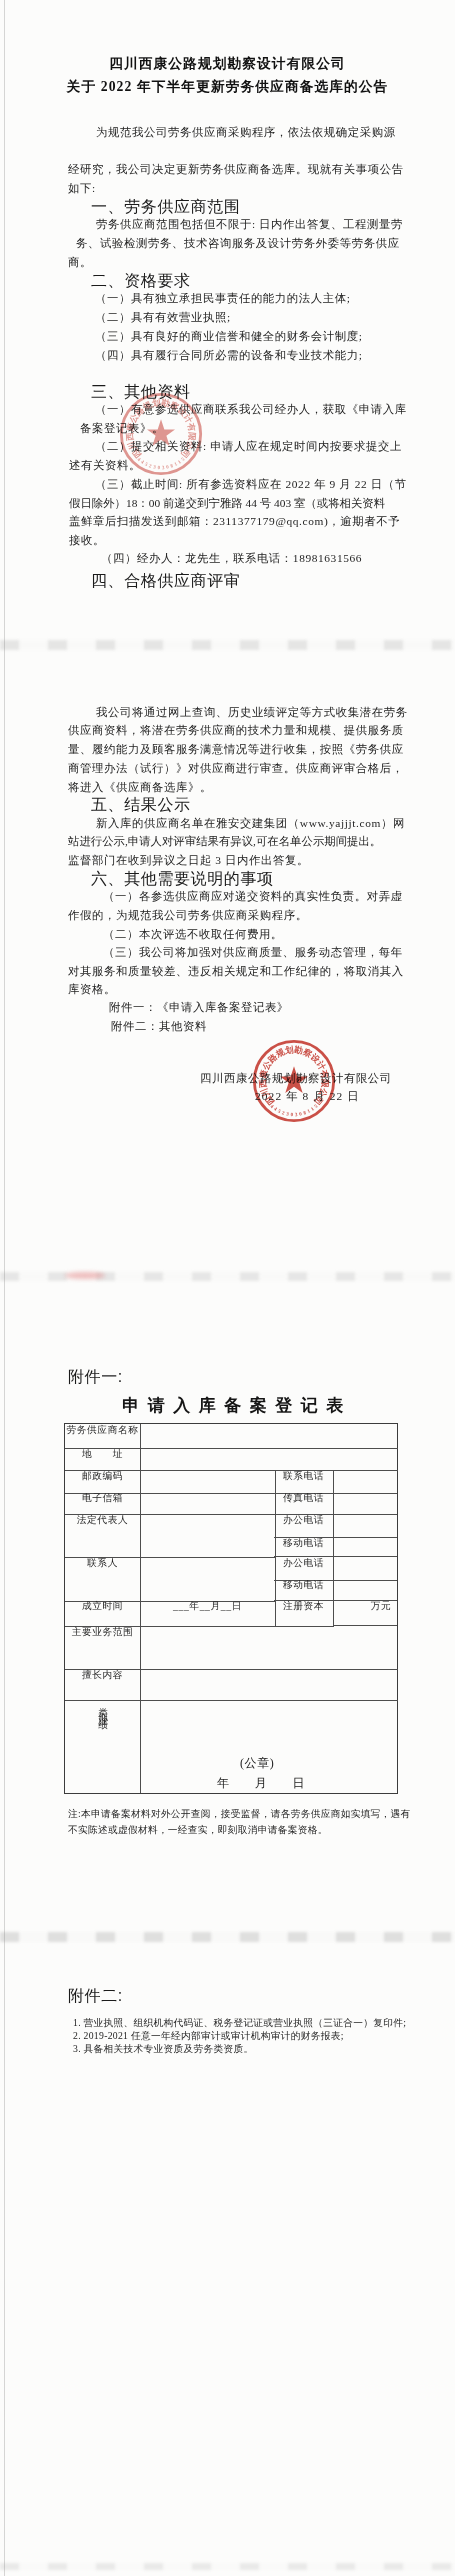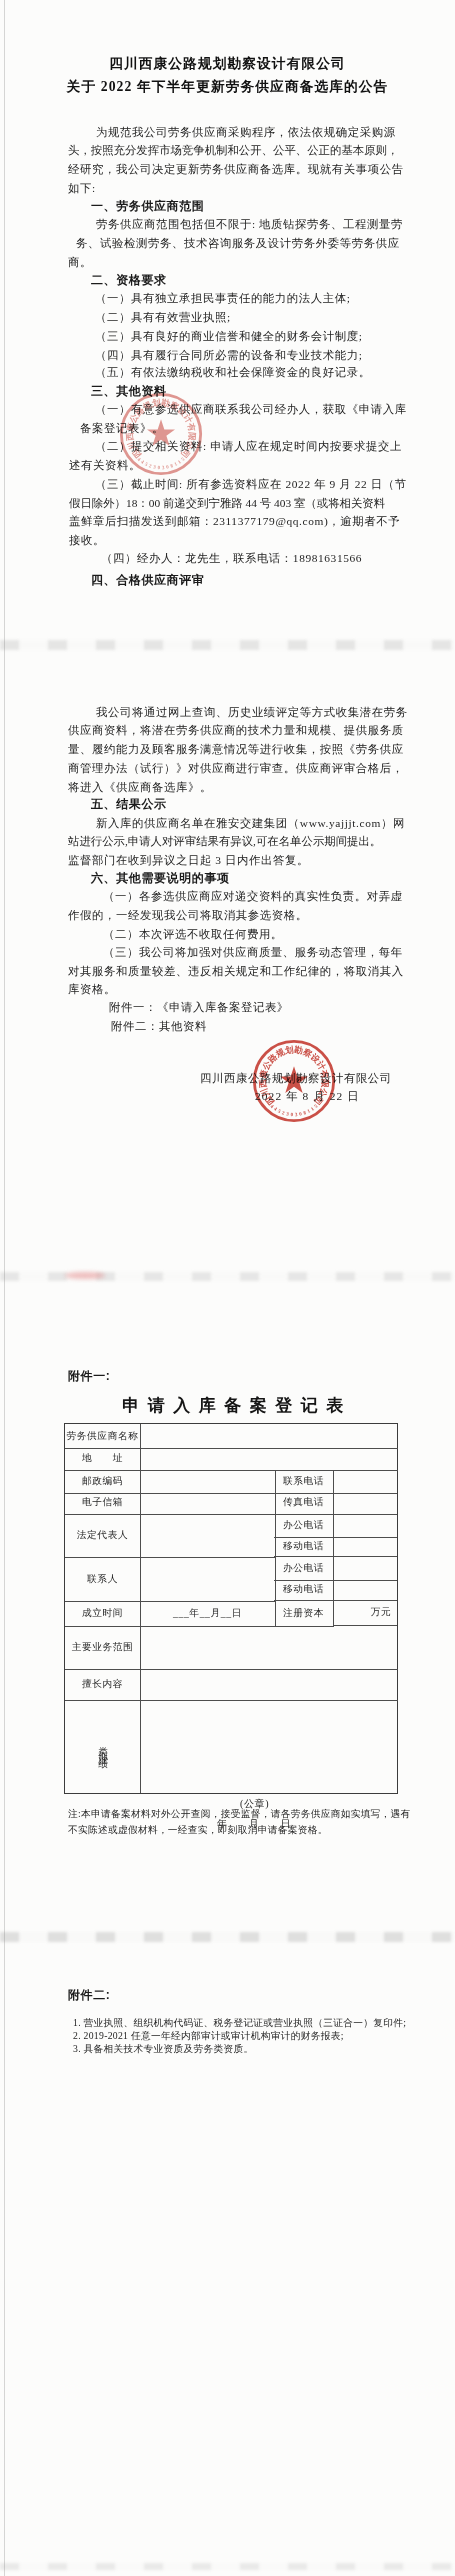--- a/index.html
+++ b/index.html
@@ -1,63 +1,61 @@
 <!DOCTYPE html>
 <html style="font-size:9px"><head>
 <meta charset="utf-8">
 <style>
   html,body{margin:0;padding:0;background:#ffffff;}
   .page{position:relative;width:455px;height:2576px;background:#fcfcfb;overflow:hidden;
         font-family:"Liberation Serif","DejaVu Serif",serif;}
   .ln{position:absolute;white-space:nowrap;font-size:11.4px;line-height:17px;letter-spacing:0.6px;color:#232323;}
-  .hd{font-family:"Liberation Sans","DejaVu Sans",sans-serif;font-weight:bold;font-size:12px;color:#1b1b1b;}
+  .hd{font-family:"Liberation Sans","DejaVu Sans",sans-serif;font-weight:normal;font-size:16px;color:#1b1b1b;}
   .ttl{left:0;right:0;text-align:center;font-weight:bold;font-size:13.7px;letter-spacing:1.1px;color:#111;}
   .sm{font-size:9.7px;letter-spacing:0.3px;}
   .edge{position:absolute;left:4px;top:0;width:1.1px;height:2576px;background:rgba(150,150,150,.38);}
   .band{position:absolute;left:0;right:0;filter:blur(1.7px);
         background:repeating-linear-gradient(90deg,rgba(140,140,140,.38) 0 19.4px,rgba(205,205,205,.10) 19.4px 48px);}
   .smudge{position:absolute;filter:blur(2.3px);background:rgba(226,120,120,.45);border-radius:50%;}
   .stamp{position:absolute;mix-blend-mode:multiply;}
   .stamp text{fill:#c43227;font-weight:bold;font-family:"Liberation Serif","DejaVu Serif",serif;}
   .formtitle{position:absolute;left:0;right:0;text-align:center;font-weight:bold;font-size:17px;
              letter-spacing:8.5px;padding-left:19px;color:#161616;}
   .formtable{position:absolute;left:64px;top:1423px;width:332px;height:369px;border:1.1px solid #3c3c3c;}
   .tc{position:absolute;border-right:0.6px solid #4d4d4d;border-bottom:0.6px solid #4d4d4d;
-      display:flex;align-items:center;justify-content:center;font-size:9.7px;color:#1e1e1e;letter-spacing:0.6px;}
+      display:flex;justify-content:center;font-size:9.7px;color:#1e1e1e;letter-spacing:0.6px;}
   .tc.er{border-right:none;}
   .tc.eb{border-bottom:none;}
   .vert{writing-mode:vertical-rl;text-orientation:upright;letter-spacing:4px;}
-  .sealcell span{position:absolute;font-size:10px;color:#222;margin-top:42px;}
+  .sealcell span{position:absolute;font-size:12px;color:#222;}
 </style>
 </head>
 <body>
 
 <div class="page">
 
   <div class="edge"></div>
 
   <div class="ln ttl" style="top:55px">四川西康公路规划勘察设计有限公司</div>
   <div class="ln ttl" style="top:78px">关于 2022 年下半年更新劳务供应商备选库的公告</div>
 
   <div class="ln" style="top:124px;left:96px">为规范我公司劳务供应商采购程序，依法依规确定采购源</div>
-  <div class="ln" style="top:142px;left:68px;letter-spacing:0">头，按照充分发挥市场竞争机制和公开、公平、公正的基本原则，</div>
   <div class="ln" style="top:161px;left:68px">经研究，我公司决定更新劳务供应商备选库。现就有关事项公告</div>
   <div class="ln" style="top:180px;left:68px">如下:</div>
 
   <div class="ln hd" style="top:198px;left:91px">一、劳务供应商范围</div>
-  <div class="ln" style="top:216px;left:96px">劳务供应商范围包括但不限于: 地质钻探劳务、工程测量劳</div>
+  <div class="ln" style="top:216px;left:96px">劳务供应商范围包括但不限于: 日内作出答复、工程测量劳</div>
   <div class="ln" style="top:235px;left:76px">务、试验检测劳务、技术咨询服务及设计劳务外委等劳务供应</div>
   <div class="ln" style="top:254px;left:68px">商。</div>
 
   <div class="ln hd" style="top:272px;left:91px">二、资格要求</div>
   <div class="ln" style="top:290px;left:95px">（一）具有独立承担民事责任的能力的法人主体;</div>
   <div class="ln" style="top:309px;left:95px">（二）具有有效营业执照;</div>
   <div class="ln" style="top:328px;left:95px">（三）具有良好的商业信誉和健全的财务会计制度;</div>
   <div class="ln" style="top:347px;left:95px">（四）具有履行合同所必需的设备和专业技术能力;</div>
-  <div class="ln" style="top:364px;left:95px">（五）有依法缴纳税收和社会保障资金的良好记录。</div>
 
   <div class="ln hd" style="top:383px;left:91px">三、其他资料</div>
   <div class="ln" style="top:401px;left:95px">（一）有意参选供应商联系我公司经办人，获取《申请入库</div>
   <div class="ln" style="top:420px;left:80px">备案登记表》。</div>
   <div class="ln" style="top:438px;left:95px">（二）提交相关资料: 申请人应在规定时间内按要求提交上</div>
   <div class="ln" style="top:457px;left:69px">述有关资料。</div>
   <div class="ln" style="top:476px;left:95px">（三）截止时间: 所有参选资料应在 2022 年 9 月 22 日（节</div>
   <div class="ln" style="top:495px;left:69px;letter-spacing:0">假日除外）18：00 前递交到宁雅路 44 号 403 室（或将相关资料</div>
   <div class="ln" style="top:513px;left:69px">盖鲜章后扫描发送到邮箱：2311377179@qq.com)，逾期者不予</div>
   <div class="ln" style="top:532px;left:69px">接收。</div>
@@ -108,21 +106,21 @@
   <div class="ln" style="top:760px;left:68px">商管理办法（试行）》对供应商进行审查。供应商评审合格后，</div>
   <div class="ln" style="top:779px;left:68px">将进入《供应商备选库》。</div>
 
   <div class="ln hd" style="top:796px;left:91px">五、结果公示</div>
   <div class="ln" style="top:833px;left:68px;letter-spacing:0">站进行公示,申请人对评审结果有异议,可在名单公示期间提出。</div>
   <div class="ln" style="top:815px;left:96px">新入库的供应商名单在雅安交建集团（www.yajjjt.com）网</div>
   <div class="ln" style="top:852px;left:68px">监督部门在收到异议之日起 3 日内作出答复。</div>
 
   <div class="ln hd" style="top:870px;left:91px">六、其他需要说明的事项</div>
   <div class="ln" style="top:888px;left:103px">（一）各参选供应商应对递交资料的真实性负责。对弄虚</div>
-  <div class="ln" style="top:907px;left:68px">作假的，一经发现我公司将取消其参选资格。</div>
+  <div class="ln" style="top:907px;left:68px">作假的，为规范我公司劳务供应商采购程序。</div>
   <div class="ln" style="top:926px;left:103px">（二）本次评选不收取任何费用。</div>
   <div class="ln" style="top:944px;left:103px">（三）我公司将加强对供应商质量、服务动态管理，每年</div>
   <div class="ln" style="top:963px;left:68px">对其服务和质量较差、违反相关规定和工作纪律的，将取消其入</div>
   <div class="ln" style="top:981px;left:68px">库资格。</div>
 
   <div class="ln" style="top:999px;left:109px">附件一：《申请入库备案登记表》</div>
   <div class="ln" style="top:1018px;left:111px">附件二：其他资料</div>
 
   <div class="ln" style="top:1070px;left:200px">四川西康公路规划勘察设计有限公司</div>
   <div class="ln" style="top:1088px;left:255px;letter-spacing:1.1px">2022 年 8 月 22 日</div>

